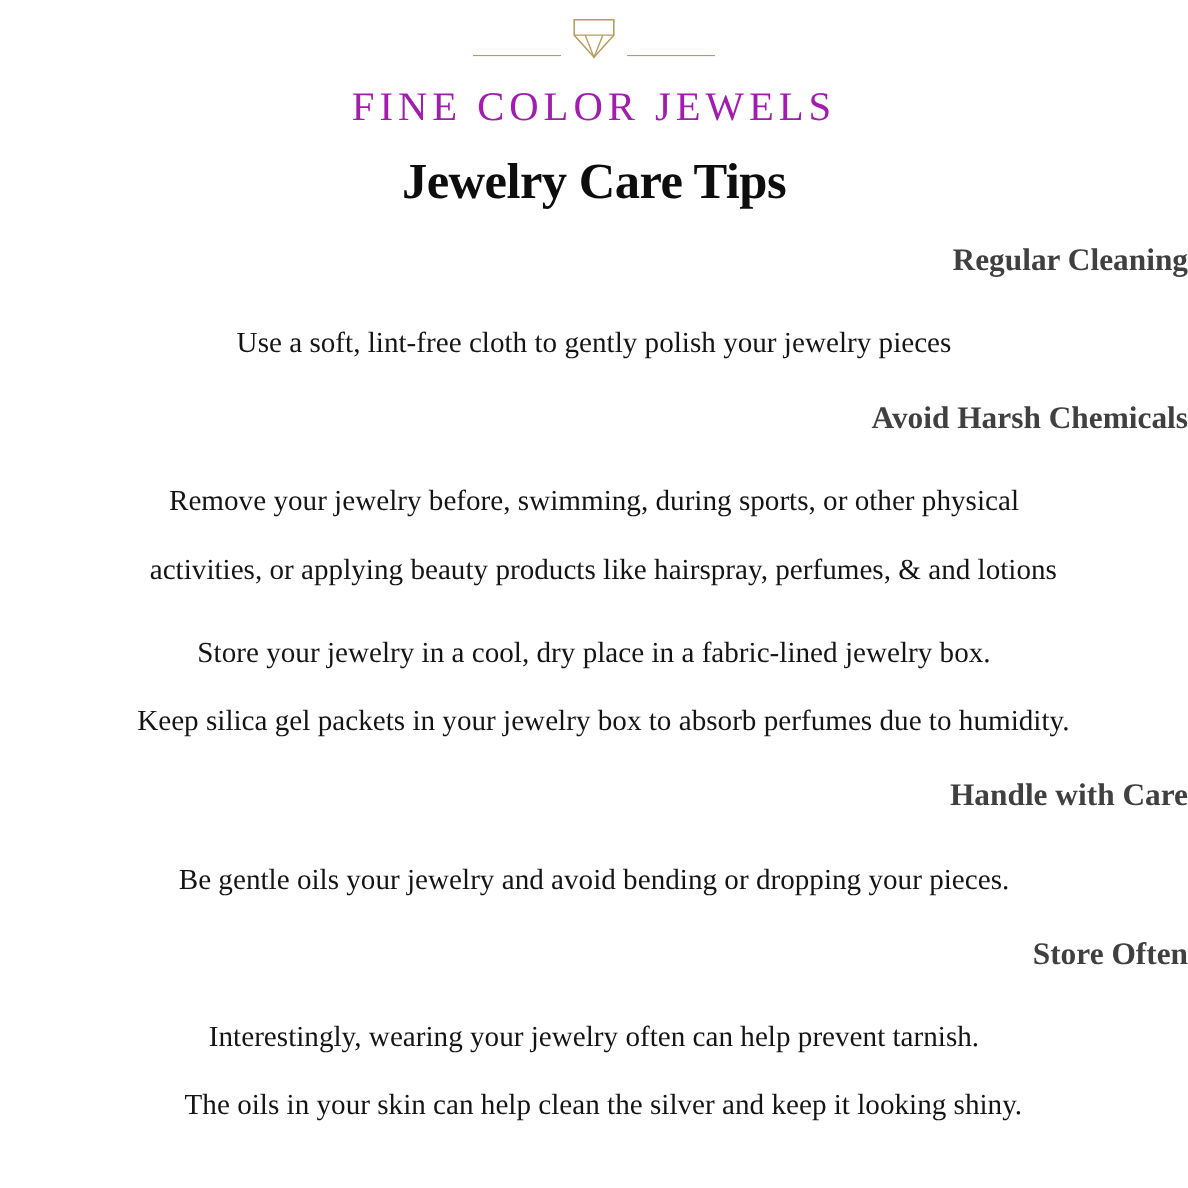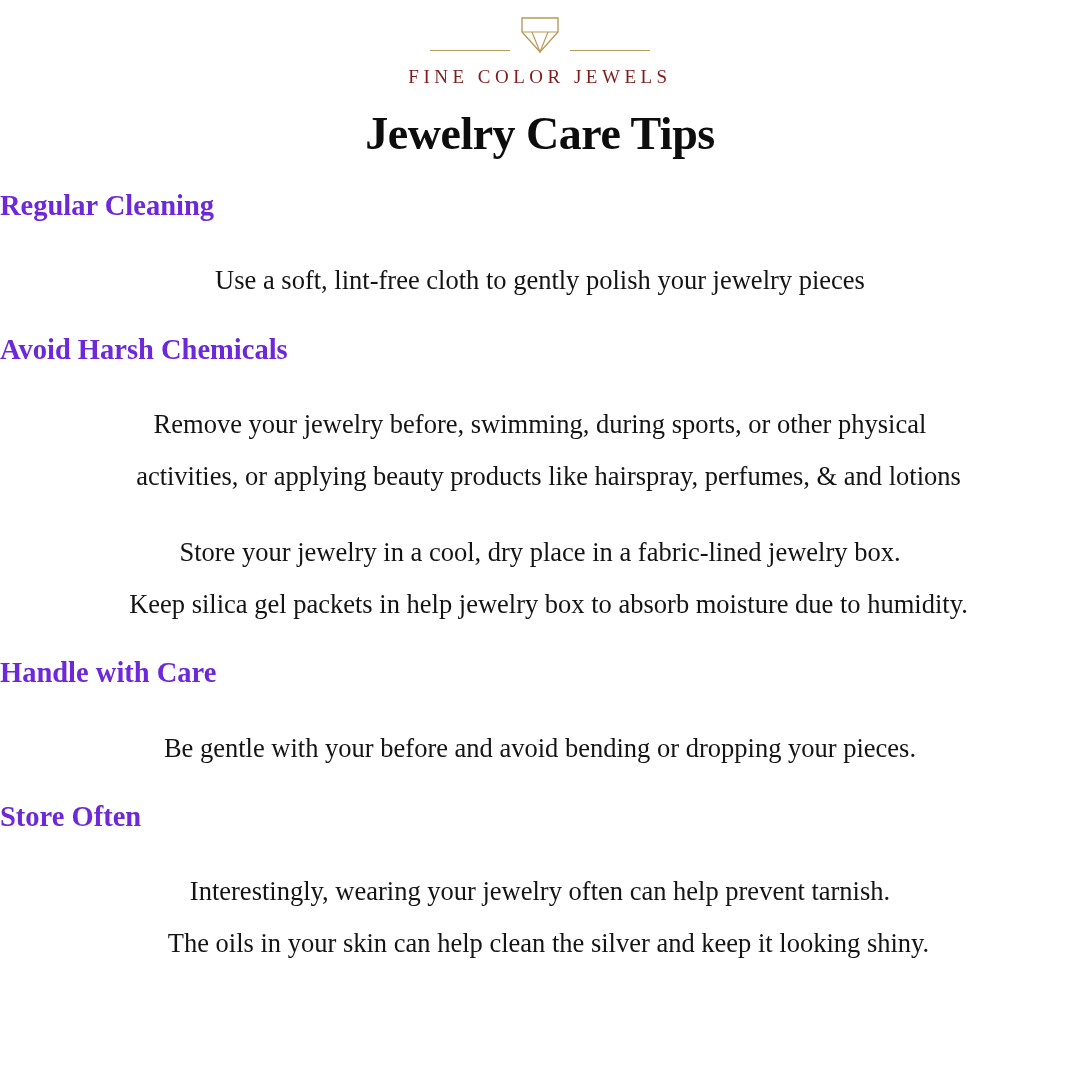--- a/index.html
+++ b/index.html
@@ -43,61 +43,61 @@
   }
   .brand-mark .rule.left { left: 40px; width: 80px; }
   .brand-mark .rule.right { right: 40px; width: 80px; }
   .brand-mark .gem {
     position: absolute;
     left: 50%;
     top: 4px;
     transform: translateX(-50%);
   }
   .brand-name {
-    margin-top: 2px;
-    font-size: 19px;
+    margin-top: 12px;
+    font-size: 37px;
     letter-spacing: 4.5px;
-    color: #7f1d1d;
+    color: #a21caf;
     font-family: "Liberation Serif", serif;
   }
 
   
   .doc-title {
     text-align: center;
     font-size: 46px;
     font-weight: bold;
     letter-spacing: -0.5px;
     margin-top: 22px;
     line-height: 1.05;
     color: #0d0d0d;
   }
 
   
   .content {
     margin-top: 30px;
   }
   .section-heading {
-    text-align: left;
+    text-align: right;
     font-size: 28.5px;
     font-weight: bold;
-    color: #6d28d9;
+    color: #404040;
     margin: 0;
     line-height: 1.2;
   }
   .section-body {
     text-align: center;
     font-size: 26.5px;
     color: #141414;
     line-height: 1.35;
     margin: 0;
     padding: 0 28px;
   }
   .sp-head { margin-top: 34px; }
   .sp-line { margin-top: 40px; }
-  .sp-line-tight { margin-top: 16px; padding-left: 45px; }
+  .sp-line-tight { margin-top: 26px; padding-left: 45px; }
 </style>
 </head>
 <body>
 
 <div class="page">
 
   <div class="brand">
     <div class="brand-mark">
       <div class="rule left"></div>
       <div class="rule right"></div>
@@ -122,26 +122,26 @@
     </div>
 
     <div class="sp-head">
       <h2 class="section-heading">Avoid Harsh Chemicals</h2>
       <p class="section-body sp-line">Remove your jewelry before, swimming, during sports, or other physical</p>
       <p class="section-body sp-line-tight">activities,  or applying beauty products like hairspray, perfumes, &amp; and lotions</p>
     </div>
 
     <div class="sp-head">
       <p class="section-body sp-line">Store your jewelry in a cool, dry place in a fabric-lined jewelry box.</p>
-      <p class="section-body sp-line-tight">Keep silica gel packets in help jewelry box to absorb moisture due to humidity.</p>
+      <p class="section-body sp-line-tight">Keep silica gel packets in your jewelry box to absorb perfumes due to humidity.</p>
     </div>
 
     <div class="sp-head">
       <h2 class="section-heading">Handle with Care</h2>
-      <p class="section-body sp-line">Be gentle with your before and avoid bending or dropping your pieces.</p>
+      <p class="section-body sp-line">Be gentle oils your jewelry and avoid bending or dropping your pieces.</p>
     </div>
 
     <div class="sp-head">
       <h2 class="section-heading">Store Often</h2>
       <p class="section-body sp-line">Interestingly, wearing your jewelry often can help prevent tarnish.</p>
       <p class="section-body sp-line-tight">The oils in your skin can help clean the silver and keep it looking shiny.</p>
     </div>
 
   </div>
 </div>

